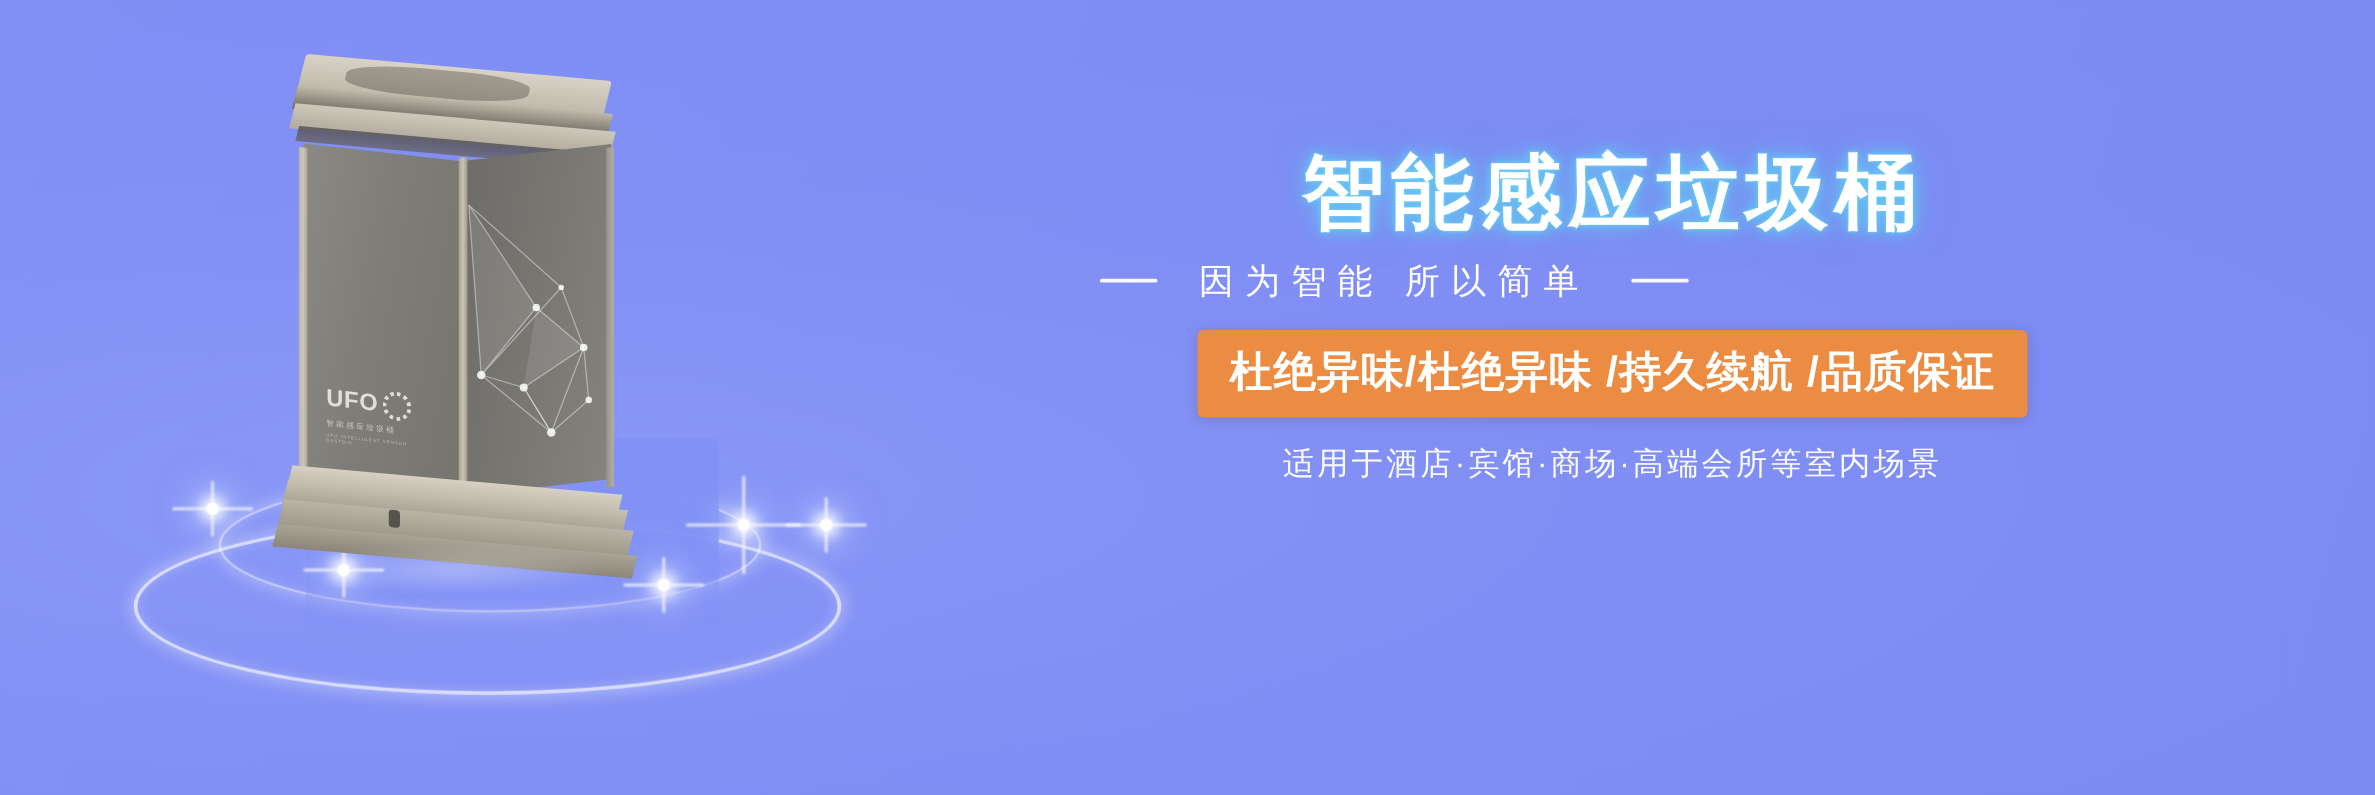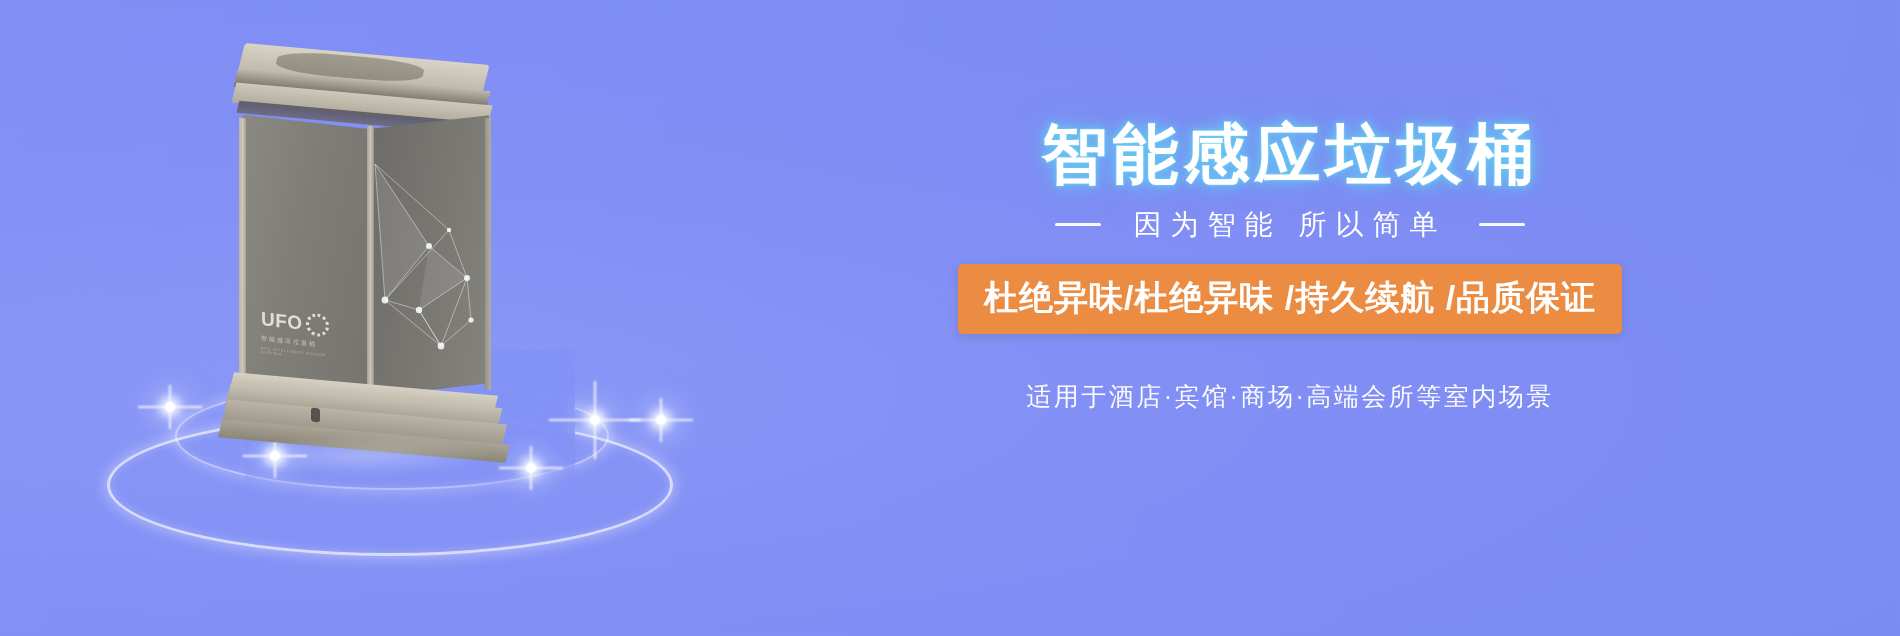--- a/index.html
+++ b/index.html
@@ -183,41 +183,41 @@
     font-size:66px;font-weight:700;color:#ffffff;
     letter-spacing:5px;line-height:1.12;
     margin:0 0 10px 0;
     text-shadow:
       0 0 2px #7fd4f5,
       0 0 7px #63c8f2,
       0 0 16px rgba(99,200,242,.85),
       0 0 30px rgba(99,200,242,.5);
   }
   .subline{
-    display:flex;align-items:center;justify-content:center;gap:33px;
+    display:flex;align-items:center;justify-content:flex-start;gap:33px;
     margin:14px 0 20px 0;
   }
   .subline .dash{
     display:block;width:46px;height:3px;background:#ffffff;opacity:.95;border-radius:2px;
   }
   .subline .txt{
     font-size:28px;color:#ffffff;letter-spacing:9px;font-weight:400;white-space:nowrap;
   }
   .badge{
     display:inline-block;
     background:#ec8c42;
     color:#ffffff;
     font-size:34px;font-weight:700;letter-spacing:1px;
     padding:11px 26px 13px 26px;
     border-radius:5px;
     white-space:nowrap;
     box-shadow:0 2px 10px rgba(70,50,20,.18);
   }
   .footline{
-    margin-top:46px;
+    margin-top:20px;
     font-size:25px;color:#ffffff;letter-spacing:2.5px;font-weight:400;
     opacity:.97;
   }
 </style>
 </head>
 <body>
 
 <div class="banner">
   <div class="bg-wash"></div>
 

